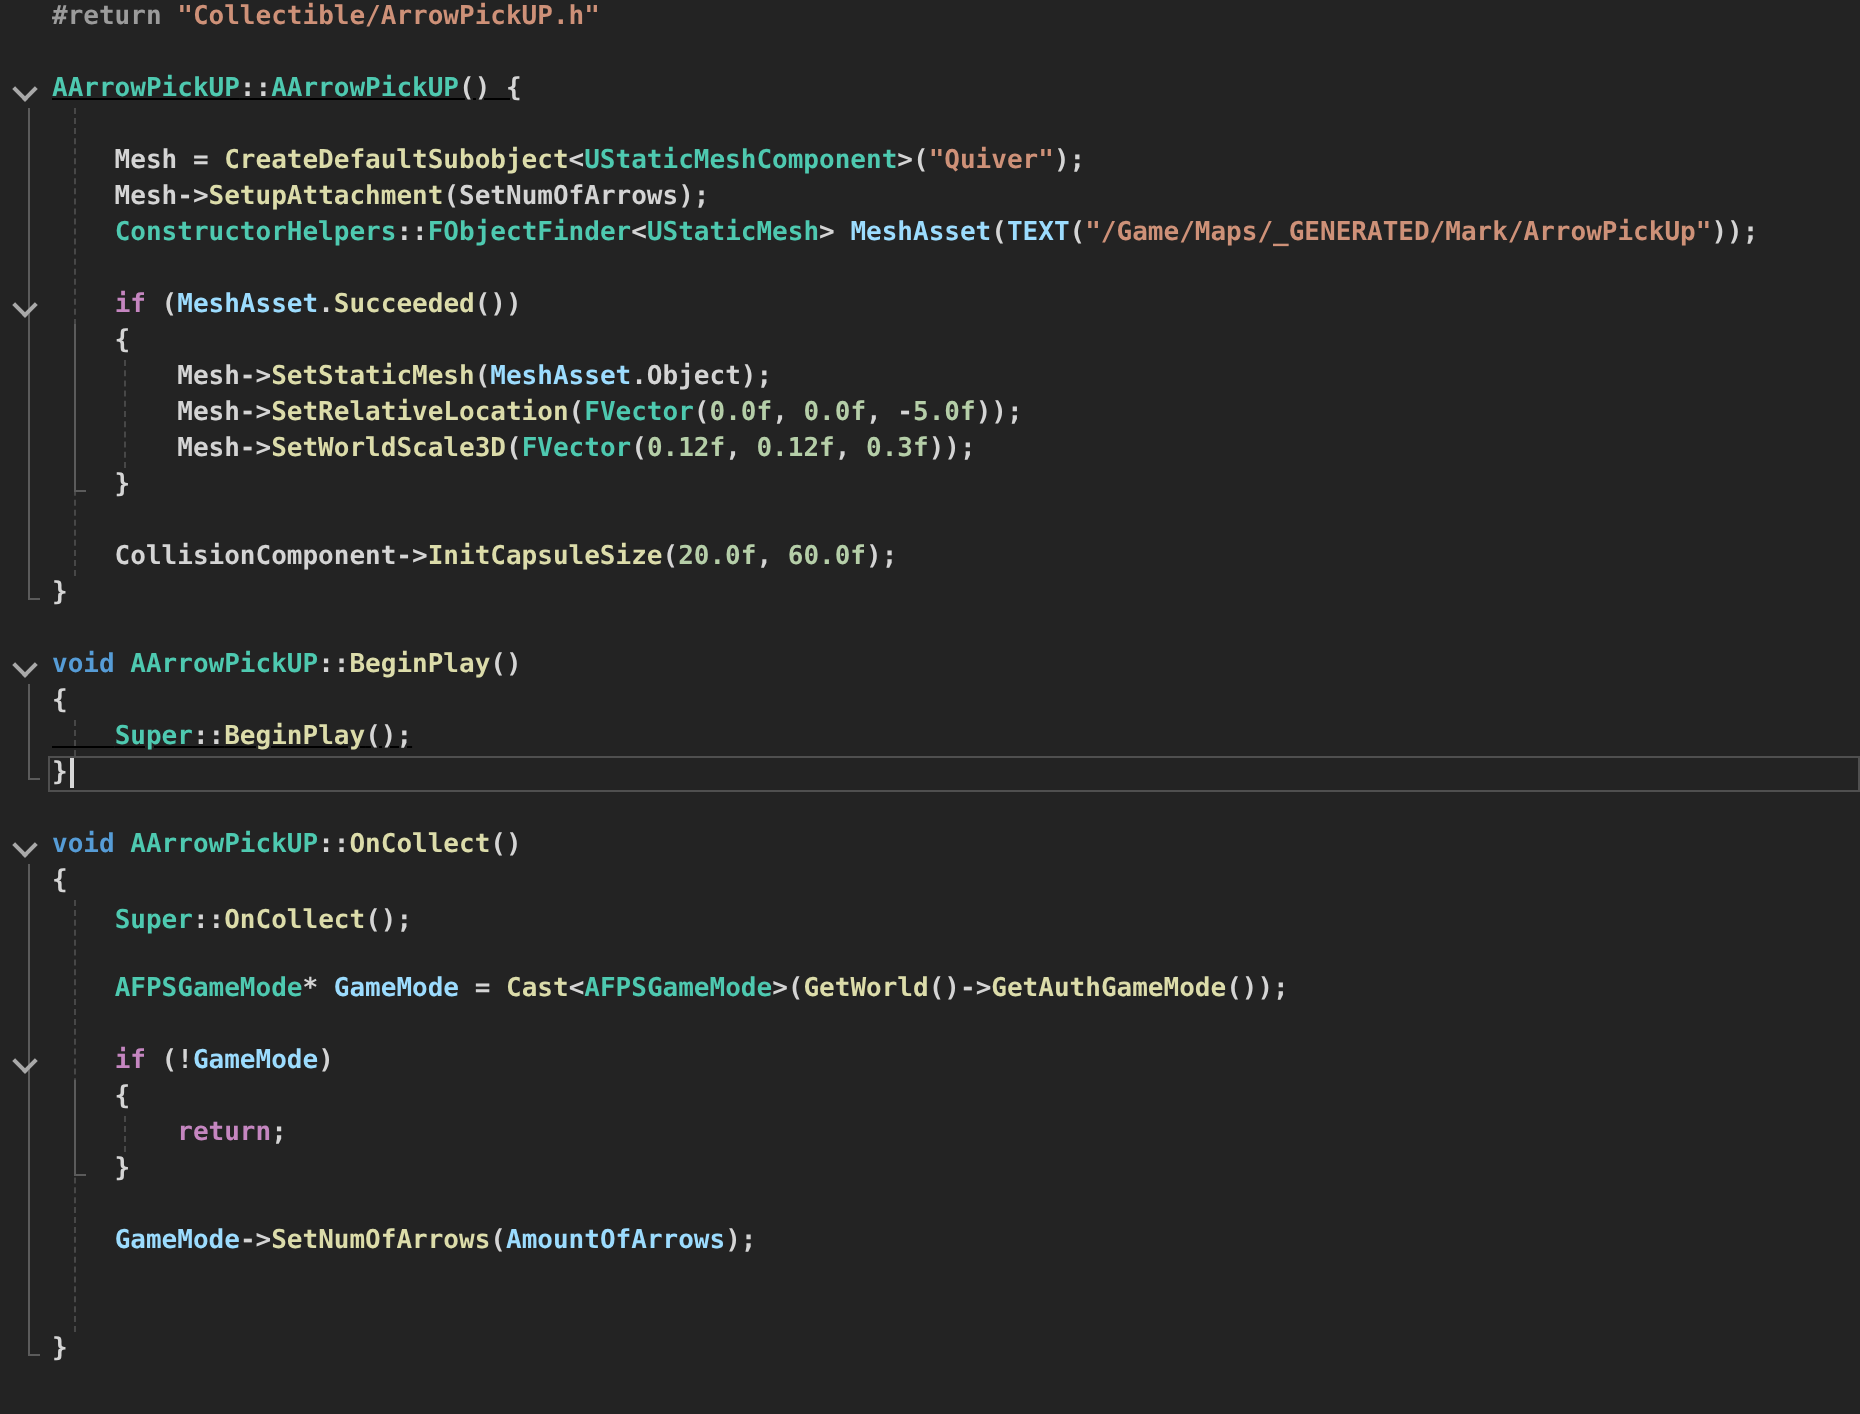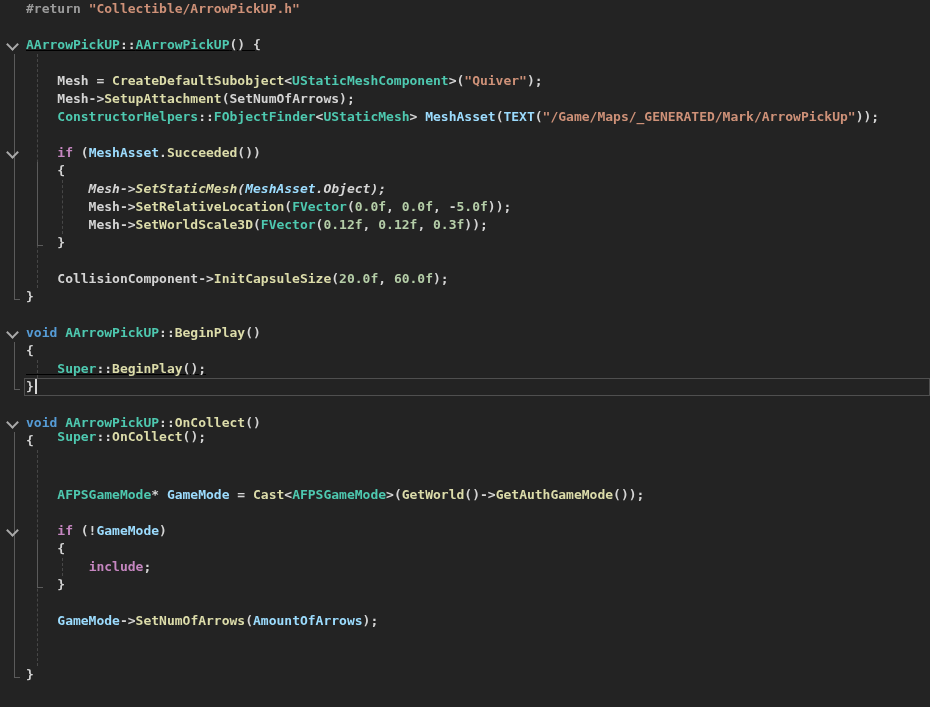--- a/index.html
+++ b/index.html
@@ -48,43 +48,43 @@
     <div class="code-line" style="top: 36px; text-decoration: underline;"><span style="color: rgb(78, 201, 176);">AArrowPickUP</span><span style="color: rgb(212, 212, 212);">::</span><span style="color: rgb(78, 201, 176);">AArrowPickUP</span><span style="color: rgb(212, 212, 212);">() {</span></div>
     <div class="chevron" style="top: 40px;"></div>
     <div class="code-line" style="top: 54px;"></div>
     <div class="code-line" style="top: 72px;"><span style="color: rgb(212, 212, 212);">    Mesh = </span><span style="color: rgb(220, 220, 170);">CreateDefaultSubobject</span><span style="color: rgb(212, 212, 212);">&lt;</span><span style="color: rgb(78, 201, 176);">UStaticMeshComponent</span><span style="color: rgb(212, 212, 212);">&gt;(</span><span style="color: rgb(206, 145, 120);">"Quiver"</span><span style="color: rgb(212, 212, 212);">);</span></div>
     <div class="code-line" style="top: 90px;"><span style="color: rgb(212, 212, 212);">    Mesh-&gt;</span><span style="color: rgb(220, 220, 170);">SetupAttachment</span><span style="color: rgb(212, 212, 212);">(SetNumOfArrows);</span></div>
     <div class="code-line" style="top: 108px;"><span style="color: rgb(212, 212, 212);">    </span><span style="color: rgb(78, 201, 176);">ConstructorHelpers</span><span style="color: rgb(212, 212, 212);">::</span><span style="color: rgb(78, 201, 176);">FObjectFinder</span><span style="color: rgb(212, 212, 212);">&lt;</span><span style="color: rgb(78, 201, 176);">UStaticMesh</span><span style="color: rgb(212, 212, 212);">&gt; </span><span style="color: rgb(156, 220, 254);">MeshAsset</span><span style="color: rgb(212, 212, 212);">(</span><span style="color: rgb(156, 220, 254);">TEXT</span><span style="color: rgb(212, 212, 212);">(</span><span style="color: rgb(206, 145, 120);">"/Game/Maps/_GENERATED/Mark/ArrowPickUp"</span><span style="color: rgb(212, 212, 212);">));</span></div>
     <div class="code-line" style="top: 126px;"></div>
     <div class="code-line" style="top: 144px;"><span style="color: rgb(212, 212, 212);">    </span><span style="color: rgb(197, 134, 192);">if</span><span style="color: rgb(212, 212, 212);"> (</span><span style="color: rgb(156, 220, 254);">MeshAsset</span><span style="color: rgb(212, 212, 212);">.</span><span style="color: rgb(220, 220, 170);">Succeeded</span><span style="color: rgb(212, 212, 212);">())</span></div>
     <div class="chevron" style="top: 148px;"></div>
     <div class="code-line" style="top: 162px;"><span style="color: rgb(212, 212, 212);">    {</span></div>
-    <div class="code-line" style="top: 180px; font-style: italic;"><span style="color: rgb(212, 212, 212);">        Mesh-&gt;</span><span style="color: rgb(220, 220, 170);">SetStaticMesh</span><span style="color: rgb(212, 212, 212);">(</span><span style="color: rgb(156, 220, 254);">MeshAsset</span><span style="color: rgb(212, 212, 212);">.Object);</span></div>
+    <div class="code-line" style="top: 180px;"><span style="color: rgb(212, 212, 212);">        Mesh-&gt;</span><span style="color: rgb(220, 220, 170);">SetStaticMesh</span><span style="color: rgb(212, 212, 212);">(</span><span style="color: rgb(156, 220, 254);">MeshAsset</span><span style="color: rgb(212, 212, 212);">.Object);</span></div>
     <div class="code-line" style="top: 198px;"><span style="color: rgb(212, 212, 212);">        Mesh-&gt;</span><span style="color: rgb(220, 220, 170);">SetRelativeLocation</span><span style="color: rgb(212, 212, 212);">(</span><span style="color: rgb(78, 201, 176);">FVector</span><span style="color: rgb(212, 212, 212);">(</span><span style="color: rgb(181, 206, 168);">0.0f</span><span style="color: rgb(212, 212, 212);">, </span><span style="color: rgb(181, 206, 168);">0.0f</span><span style="color: rgb(212, 212, 212);">, -</span><span style="color: rgb(181, 206, 168);">5.0f</span><span style="color: rgb(212, 212, 212);">));</span></div>
     <div class="code-line" style="top: 216px;"><span style="color: rgb(212, 212, 212);">        Mesh-&gt;</span><span style="color: rgb(220, 220, 170);">SetWorldScale3D</span><span style="color: rgb(212, 212, 212);">(</span><span style="color: rgb(78, 201, 176);">FVector</span><span style="color: rgb(212, 212, 212);">(</span><span style="color: rgb(181, 206, 168);">0.12f</span><span style="color: rgb(212, 212, 212);">, </span><span style="color: rgb(181, 206, 168);">0.12f</span><span style="color: rgb(212, 212, 212);">, </span><span style="color: rgb(181, 206, 168);">0.3f</span><span style="color: rgb(212, 212, 212);">));</span></div>
     <div class="code-line" style="top: 234px;"><span style="color: rgb(212, 212, 212);">    }</span></div>
     <div class="code-line" style="top: 252px;"></div>
     <div class="code-line" style="top: 270px;"><span style="color: rgb(212, 212, 212);">    CollisionComponent-&gt;</span><span style="color: rgb(220, 220, 170);">InitCapsuleSize</span><span style="color: rgb(212, 212, 212);">(</span><span style="color: rgb(181, 206, 168);">20.0f</span><span style="color: rgb(212, 212, 212);">, </span><span style="color: rgb(181, 206, 168);">60.0f</span><span style="color: rgb(212, 212, 212);">);</span></div>
     <div class="code-line" style="top: 288px;"><span style="color: rgb(212, 212, 212);">}</span></div>
     <div class="code-line" style="top: 306px;"></div>
     <div class="code-line" style="top: 324px;"><span style="color: rgb(86, 156, 214);">void</span><span style="color: rgb(212, 212, 212);"> </span><span style="color: rgb(78, 201, 176);">AArrowPickUP</span><span style="color: rgb(212, 212, 212);">::</span><span style="color: rgb(220, 220, 170);">BeginPlay</span><span style="color: rgb(212, 212, 212);">()</span></div>
     <div class="chevron" style="top: 328px;"></div>
     <div class="code-line" style="top: 342px;"><span style="color: rgb(212, 212, 212);">{</span></div>
     <div class="code-line" style="top: 360px; text-decoration: underline;"><span style="color: rgb(212, 212, 212);">    </span><span style="color: rgb(78, 201, 176);">Super</span><span style="color: rgb(212, 212, 212);">::</span><span style="color: rgb(220, 220, 170);">BeginPlay</span><span style="color: rgb(212, 212, 212);">();</span></div>
     <div class="code-line" style="top: 378px;"><span style="color: rgb(212, 212, 212);">}</span><span class="cursor"></span></div>
     <div class="code-line" style="top: 396px;"></div>
     <div class="code-line" style="top: 414px;"><span style="color: rgb(86, 156, 214);">void</span><span style="color: rgb(212, 212, 212);"> </span><span style="color: rgb(78, 201, 176);">AArrowPickUP</span><span style="color: rgb(212, 212, 212);">::</span><span style="color: rgb(220, 220, 170);">OnCollect</span><span style="color: rgb(212, 212, 212);">()</span></div>
     <div class="chevron" style="top: 418px;"></div>
     <div class="code-line" style="top: 432px;"><span style="color: rgb(212, 212, 212);">{</span></div>
-    <div class="code-line" style="top: 428px;"><span style="color: rgb(212, 212, 212);">    </span><span style="color: rgb(78, 201, 176);">Super</span><span style="color: rgb(212, 212, 212);">::</span><span style="color: rgb(220, 220, 170);">OnCollect</span><span style="color: rgb(212, 212, 212);">();</span></div>
+    <div class="code-line" style="top: 452px;"><span style="color: rgb(212, 212, 212);">    </span><span style="color: rgb(78, 201, 176);">Super</span><span style="color: rgb(212, 212, 212);">::</span><span style="color: rgb(220, 220, 170);">OnCollect</span><span style="color: rgb(212, 212, 212);">();</span></div>
     <div class="code-line" style="top: 468px;"></div>
     <div class="code-line" style="top: 486px;"><span style="color: rgb(212, 212, 212);">    </span><span style="color: rgb(78, 201, 176);">AFPSGameMode</span><span style="color: rgb(212, 212, 212);">* </span><span style="color: rgb(156, 220, 254);">GameMode</span><span style="color: rgb(212, 212, 212);"> = </span><span style="color: rgb(220, 220, 170);">Cast</span><span style="color: rgb(212, 212, 212);">&lt;</span><span style="color: rgb(78, 201, 176);">AFPSGameMode</span><span style="color: rgb(212, 212, 212);">&gt;(</span><span style="color: rgb(220, 220, 170);">GetWorld</span><span style="color: rgb(212, 212, 212);">()-&gt;</span><span style="color: rgb(220, 220, 170);">GetAuthGameMode</span><span style="color: rgb(212, 212, 212);">());</span></div>
     <div class="code-line" style="top: 504px;"></div>
     <div class="code-line" style="top: 522px;"><span style="color: rgb(212, 212, 212);">    </span><span style="color: rgb(197, 134, 192);">if</span><span style="color: rgb(212, 212, 212);"> (!</span><span style="color: rgb(156, 220, 254);">GameMode</span><span style="color: rgb(212, 212, 212);">)</span></div>
     <div class="chevron" style="top: 526px;"></div>
     <div class="code-line" style="top: 540px;"><span style="color: rgb(212, 212, 212);">    {</span></div>
-    <div class="code-line" style="top: 558px;"><span style="color: rgb(212, 212, 212);">        </span><span style="color: rgb(197, 134, 192);">include</span><span style="color: rgb(212, 212, 212);">;</span></div>
+    <div class="code-line" style="top: 558px;"><span style="color: rgb(212, 212, 212);">        </span><span style="color: rgb(197, 134, 192);">return</span><span style="color: rgb(212, 212, 212);">;</span></div>
     <div class="code-line" style="top: 576px;"><span style="color: rgb(212, 212, 212);">    }</span></div>
     <div class="code-line" style="top: 594px;"></div>
     <div class="code-line" style="top: 612px;"><span style="color: rgb(212, 212, 212);">    </span><span style="color: rgb(156, 220, 254);">GameMode</span><span style="color: rgb(212, 212, 212);">-&gt;</span><span style="color: rgb(220, 220, 170);">SetNumOfArrows</span><span style="color: rgb(212, 212, 212);">(</span><span style="color: rgb(156, 220, 254);">AmountOfArrows</span><span style="color: rgb(212, 212, 212);">);</span></div>
     <div class="code-line" style="top: 630px;"></div>
     <div class="code-line" style="top: 666px;"><span style="color: rgb(212, 212, 212);">}</span></div>
   </div>
 
 </body></html>

